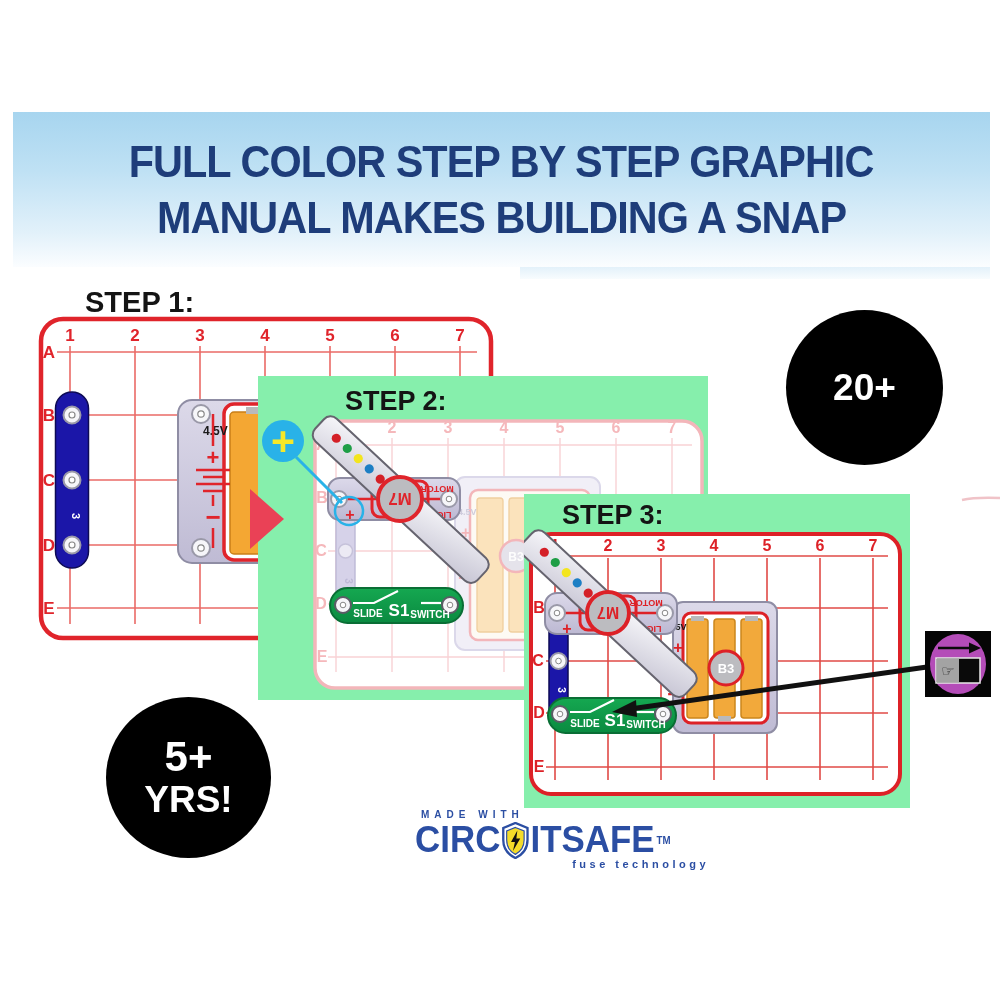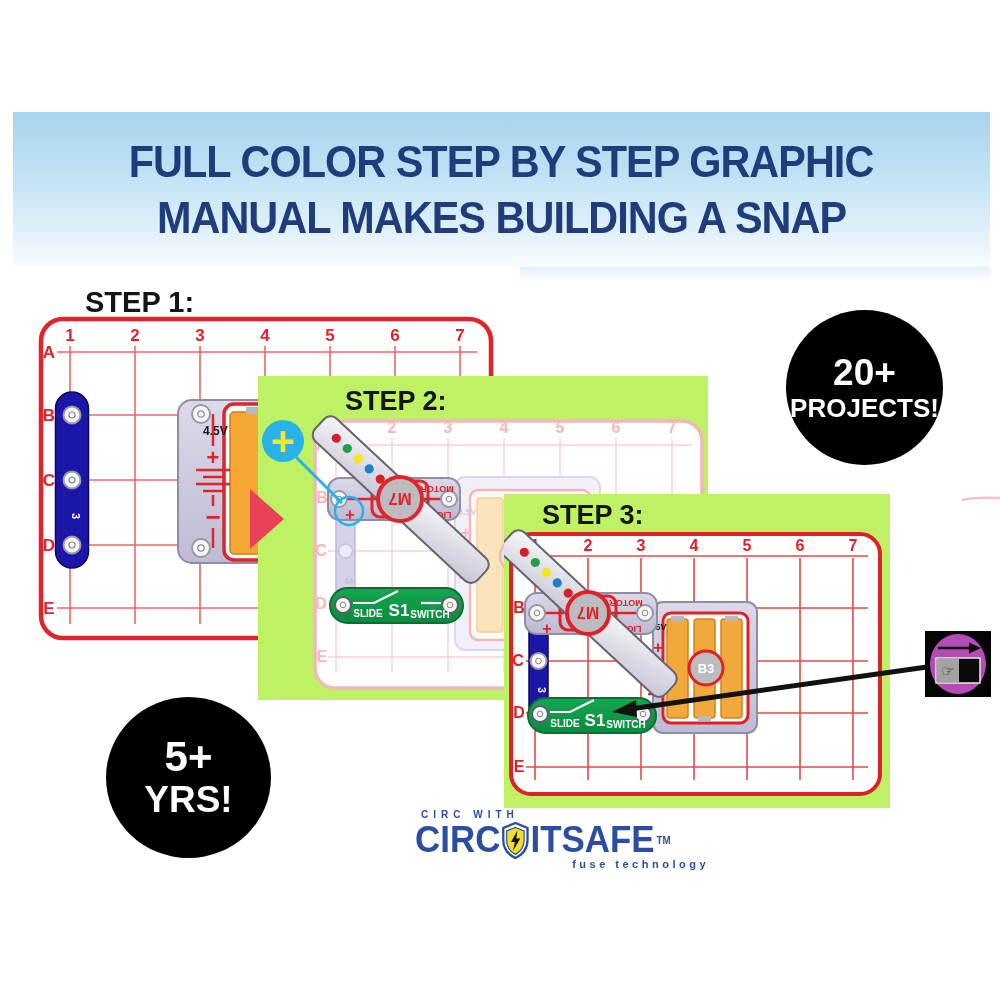--- a/index.html
+++ b/index.html
@@ -8,23 +8,23 @@
   .abs{position:absolute;}
   
   #banner{left:13px;top:112px;width:977px;height:155px;
           background:linear-gradient(180deg,#a7d5ef 0%,#bfe1f4 38%,#e2f1fa 78%,#fbfdff 100%);
           display:flex;flex-direction:column;justify-content:center;align-items:center;}
   #banner-tail{left:520px;top:267px;width:470px;height:12px;
           background:linear-gradient(180deg,#e3f1fa,#f8fcfe);}
   .title-line{color:#1e3d7a;font-weight:bold;font-size:44px;letter-spacing:-1px;
           transform:scaleX(.94);line-height:56px;white-space:nowrap;}
   
-  .panel{background:#bef264;}
+  .panel{background:#86efac;}
   #step2-panel{left:258px;top:376px;width:450px;height:324px;}
-  #step3-panel{left:504px;top:494px;width:386px;height:314px;}
+  #step3-panel{left:524px;top:494px;width:386px;height:314px;}
   
   .badge{border-radius:50%;background:#000000;color:#fff;display:flex;flex-direction:column;
          justify-content:center;align-items:center;font-weight:bold;text-align:center;}
   #badge-projects{left:786px;top:310px;width:157px;height:155px;}
   #badge-projects .b1{font-size:37px;line-height:40px;}
   #badge-projects .b2{font-size:26px;line-height:30px;}
   #badge-age{left:106px;top:697px;width:165px;height:161px;}
   #badge-age .b1{font-size:42px;line-height:44px;}
   #badge-age .b2{font-size:37px;line-height:42px;}
   
@@ -320,41 +320,40 @@
     <circle cx="283" cy="441" r="21" fill="#29b2e8"></circle>
     <text x="283" y="455" font-size="41" font-weight="bold" fill="#f5e829" text-anchor="middle">+</text>
     <circle cx="349" cy="511" r="14" fill="none" stroke="#29b2e8" stroke-width="2.5"></circle>
     <line x1="927" y1="667" x2="630" y2="709" stroke="#111" stroke-width="5"></line>
     <polygon points="612,712 636,700 637,717" fill="#111"></polygon>
     <path d="M 962 500 Q 975 497 1000 498" fill="none" stroke="#f0c3c8" stroke-width="2.5"></path>
   </svg>
 
   <div class="abs badge" id="badge-projects">
     <div class="b1">20+</div>
-    <div class="b2">PROJECTS!</div>
   </div>
   <div class="abs badge" id="badge-age">
     <div class="b1">5+</div>
     <div class="b2">YRS!</div>
   </div>
 
   <div class="abs" id="slide-icon">
     <svg width="66" height="66" viewBox="0 0 66 66">
       <rect x="0" y="0" width="66" height="66" fill="#050505"></rect>
       <ellipse cx="33" cy="33" rx="28" ry="30" fill="#b44cb8"></ellipse>
       <line x1="13" y1="17" x2="45" y2="17" stroke="#0a0a0a" stroke-width="2.5"></line>
       <polygon points="44,11.5 44,22.5 56,17" fill="#0a0a0a"></polygon>
       <rect x="11" y="27" width="44" height="25" fill="#0a0a0a" stroke="#e8e8e8" stroke-width="1.5"></rect>
       <rect x="12" y="28" width="22" height="23" fill="#a3a3a3"></rect>
       <text x="23" y="45" font-size="15" text-anchor="middle" fill="#1c1c1c">☞</text>
     </svg>
   </div>
 
   <div class="abs" id="logo">
-    <div class="made">CIRC WITH</div>
+    <div class="made">MADE WITH</div>
     <div class="brand">
       <span>CIRC</span>
       <svg width="29" height="37" viewBox="0 0 29 37" style="margin:0 1px">
         <path d="M14.5 1 L27 6 V18 C27 27 21 33 14.5 36 C8 33 2 27 2 18 V6 Z" fill="#fff" stroke="#2b4ea3" stroke-width="2.4"></path>
         <path d="M14.5 5.5 L23.5 9 V18 C23.5 25 19.5 29.8 14.5 32.4 C9.5 29.8 5.5 25 5.5 18 V9 Z" fill="#f4dc29" stroke="#2b4ea3" stroke-width="1.2"></path>
         <polygon points="16.5,8.5 10,20 14,20 12,29 19.5,16.5 15.5,16.5" fill="#111"></polygon>
       </svg>
       <span>ITSAFE</span>
       <span class="tm">TM</span>
     </div>

